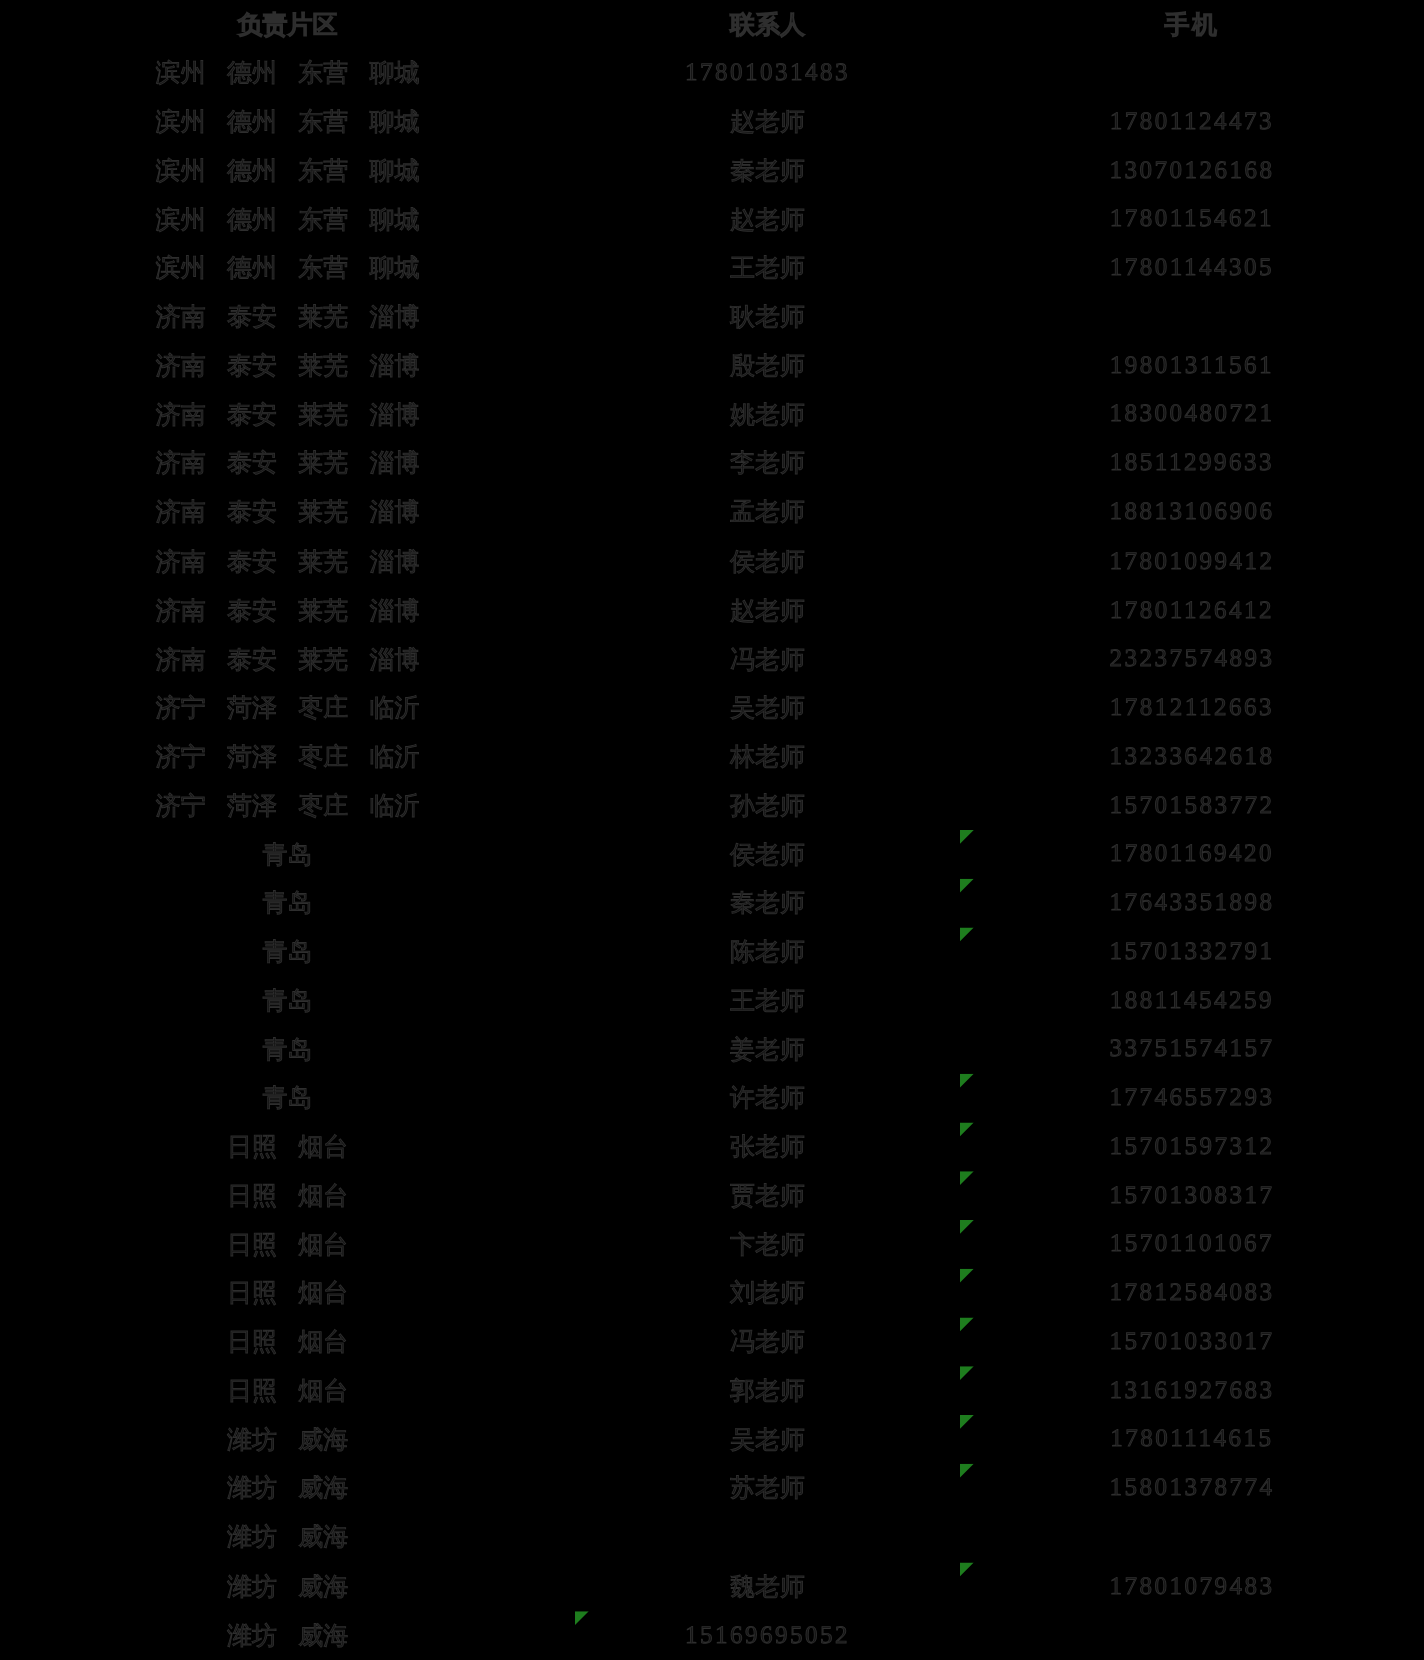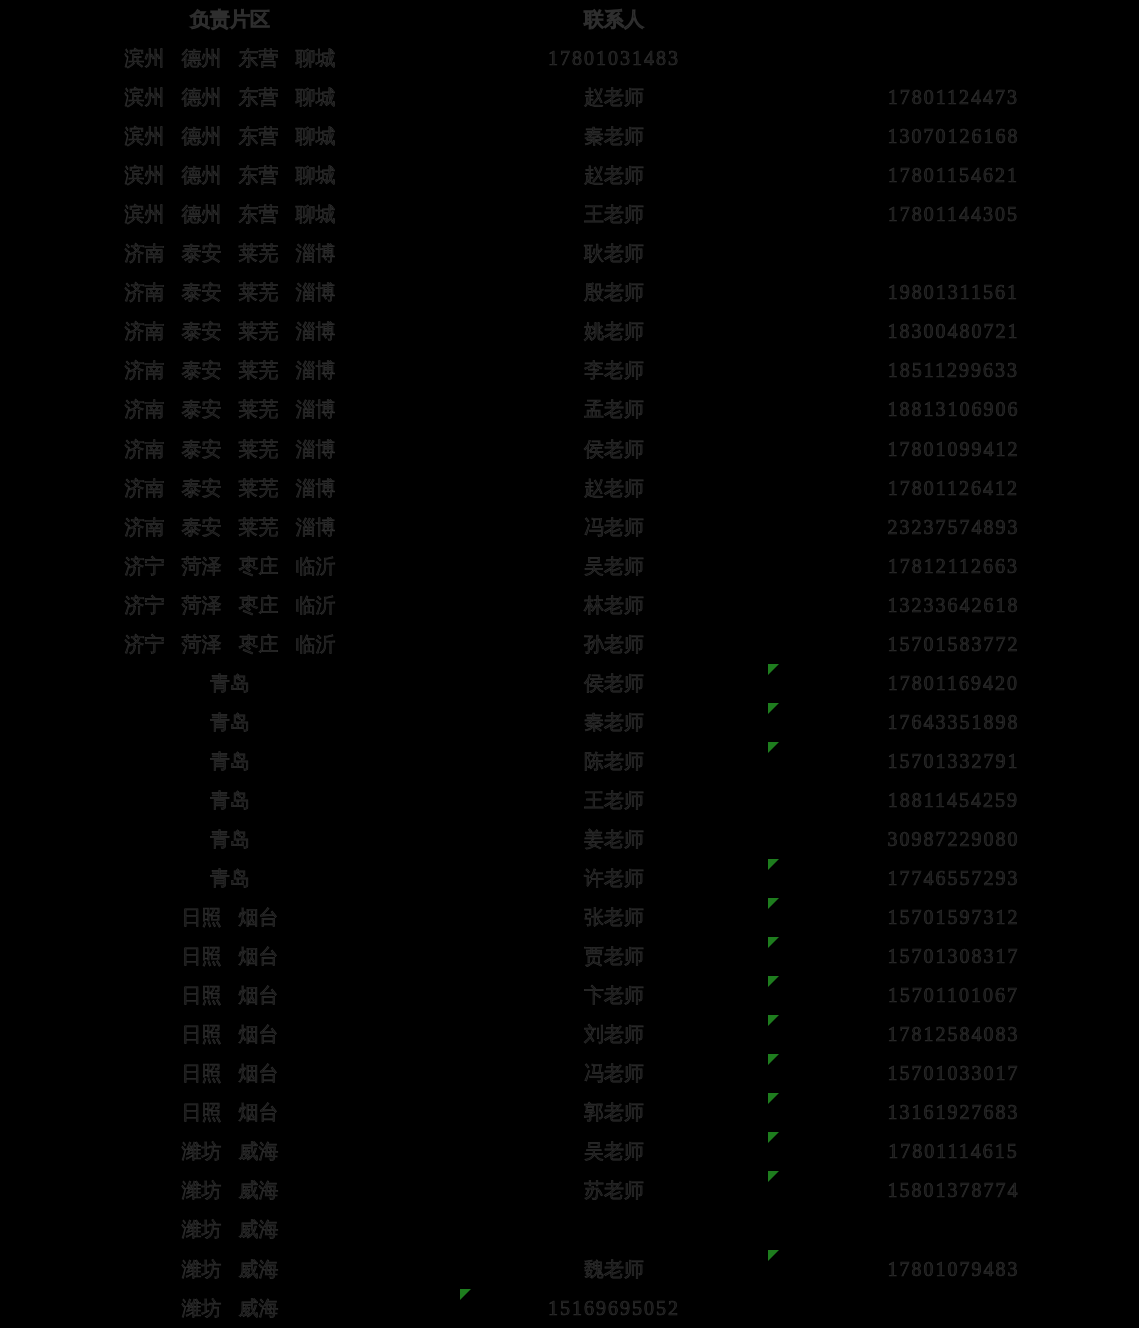--- a/index.html
+++ b/index.html
@@ -56,20 +56,23 @@
 <body>
 
 <div class="sheet" id="sheet">
   <div class="row header-row">
     <div class="cell area">
       <span class="cell-text">负责片区</span>
     </div>
     <div class="cell contact">
       <span class="cell-text">联系人</span>
     </div>
+    <div class="cell phone">
+      <span class="cell-text">手机</span>
+    </div>
   </div>
 <div class="row">
     <div class="cell area">
       <span class="cell-text">滨州 德州 东营 聊城</span>
     </div>
     <div class="cell phone">
 
       <span class="cell-text">17801031483</span>
     </div>
   </div>
@@ -299,21 +302,21 @@
   </div>
     <div class="row">
     <div class="cell area">
       <span class="cell-text">青岛</span>
     </div>
     <div class="cell contact">
       <span class="cell-text">姜老师</span>
     </div>
     <div class="cell phone">
 
-      <span class="cell-text">30987229080</span>
+      <span class="cell-text">33751574157</span>
     </div>
   </div>
     <div class="row">
     <div class="cell area">
       <span class="cell-text">青岛</span>
     </div>
     <div class="cell contact">
       <span class="cell-text">许老师</span>
     </div>
     <div class="cell phone">

